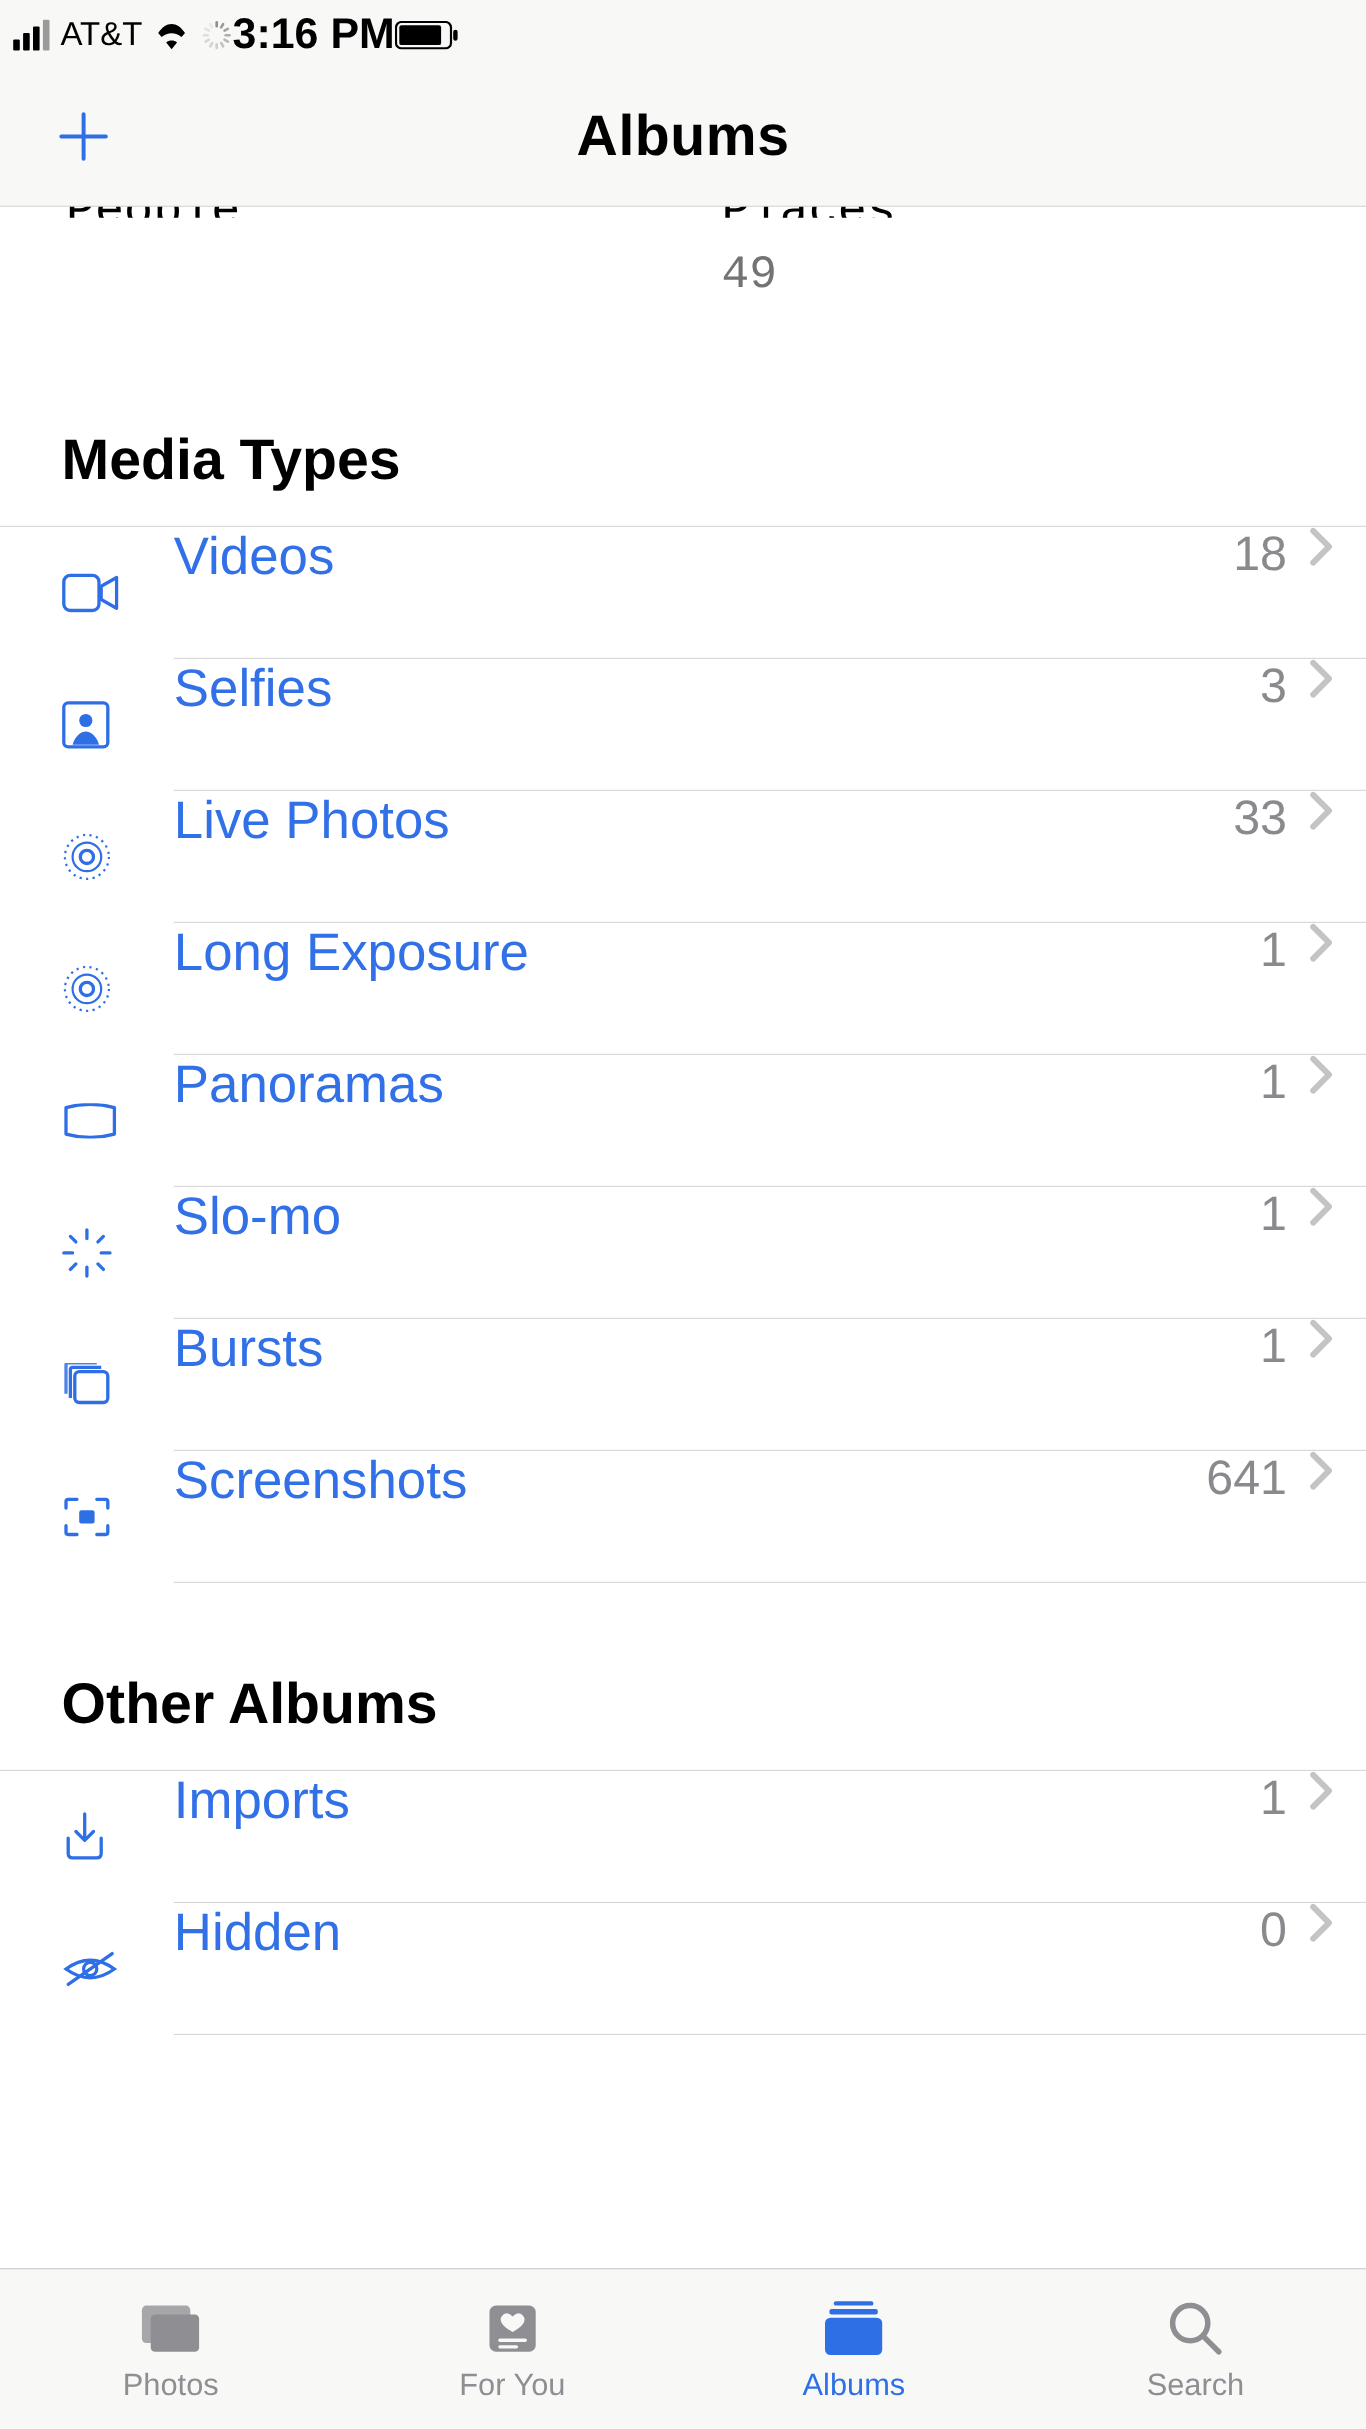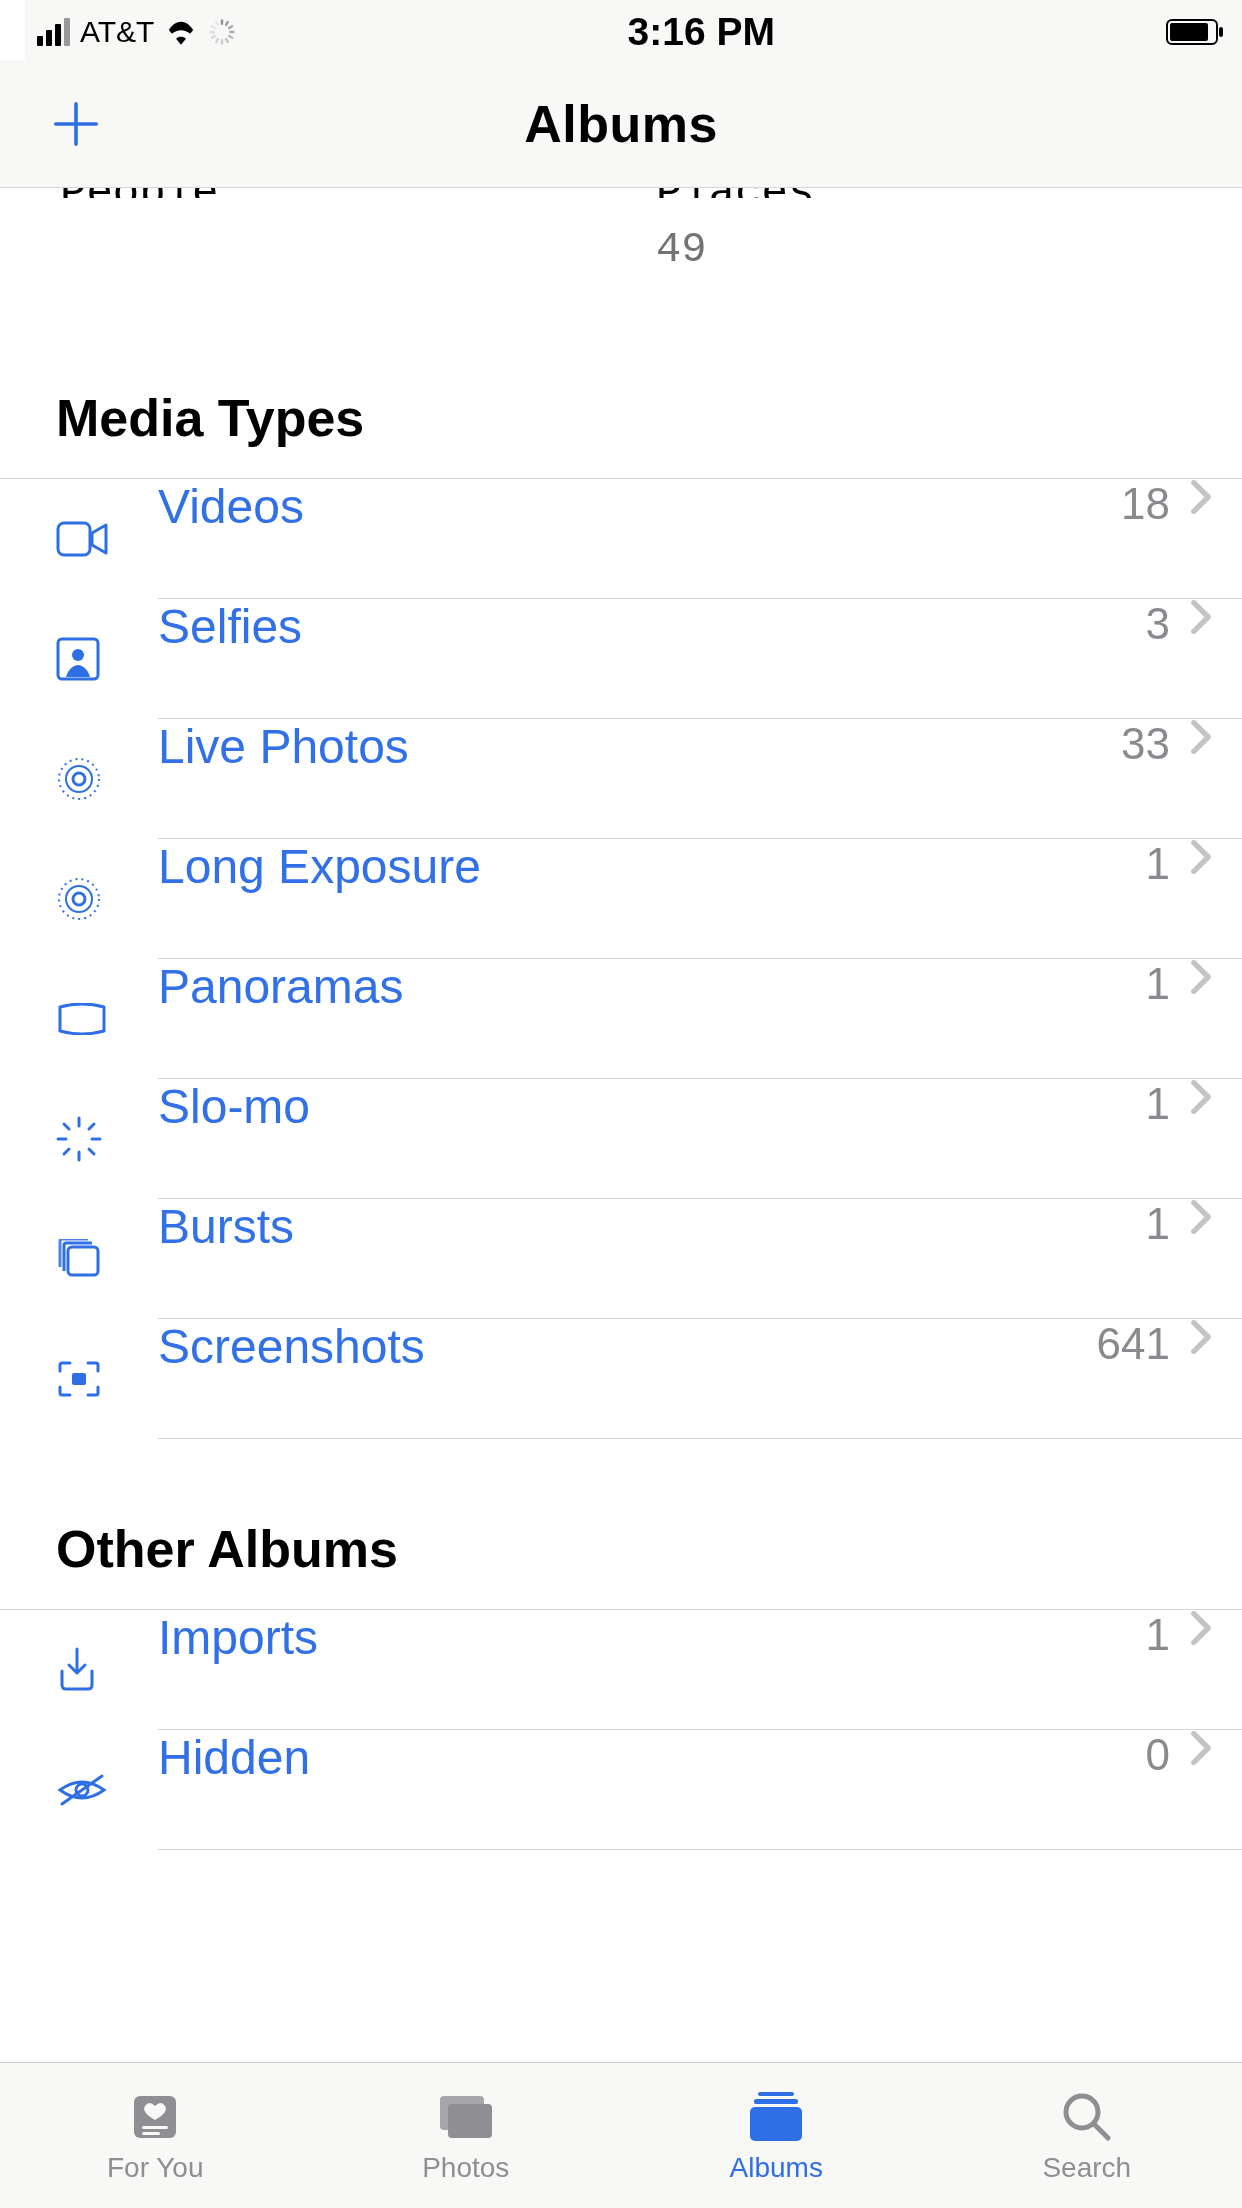--- a/index.html
+++ b/index.html
@@ -4,26 +4,25 @@
 <style>
   * { box-sizing: border-box; margin: 0; padding: 0; }
   html, body { width: 1242px; height: 2208px; font-family: -apple-system, "Helvetica Neue", Helvetica, Arial, sans-serif; background: #fff; color: #000; }
   body { display: flex; flex-direction: column; }
 
   
   .status-bar {
     height: 60px;
     display: flex;
     align-items: center;
-    justify-content: space-between;
+    justify-content: flex-start;
     padding: 4px 18px 0 12px;
     background: #f8f8f7;
     font-size: 30px;
     font-weight: 600;
-    margin-left: 25px;
   }
   .status-left, .status-right { display: flex; align-items: center; gap: 10px; }
   .status-left span { font-weight: 400; font-size: 30px; }
   .signal-bars { display: flex; align-items: flex-end; gap: 3px; }
   .signal-bars div { width: 6px; background: #000; border-radius: 1px; }
   .signal-bars div:nth-child(1){height:10px;}
   .signal-bars div:nth-child(2){height:16px;}
   .signal-bars div:nth-child(3){height:22px;}
   .signal-bars div:nth-child(4){height:28px;background:#9a9a9a;}
   .wifi-icon, .spinner-icon, .battery-icon { display: inline-flex; }
@@ -397,37 +396,37 @@
     </div>
 
 
   </div>
 
 </div>
 
 <div class="tab-bar">
   <div class="tab">
     <div class="tab-icon">
+      <svg width="64" height="50" viewBox="0 0 64 50">
+          <rect x="6" y="4" width="44" height="34" rx="4" fill="#a7a7ab"></rect>
+          <rect x="14" y="12" width="44" height="34" rx="4" fill="#8e8e93"></rect>
+        </svg>
+    </div>
+    <div>Photos</div>
+  </div>
+  <div class="tab">
+    <div class="tab-icon">
       <svg width="54" height="50" viewBox="0 0 54 50">
           <rect x="6" y="4" width="42" height="42" rx="6" fill="#8e8e93"></rect>
           <path d="M27 14 q-6-6-10 0 q-4 6 10 14 q14-8 10-14 q-4-6-10 0" fill="#f8f8f7"></path>
           <rect x="14" y="34" width="26" height="3" rx="1.5" fill="#f8f8f7"></rect>
           <rect x="14" y="40" width="18" height="3" rx="1.5" fill="#f8f8f7"></rect>
         </svg>
     </div>
     <div>For You</div>
-  </div>
-  <div class="tab">
-    <div class="tab-icon">
-      <svg width="64" height="50" viewBox="0 0 64 50">
-          <rect x="6" y="4" width="44" height="34" rx="4" fill="#a7a7ab"></rect>
-          <rect x="14" y="12" width="44" height="34" rx="4" fill="#8e8e93"></rect>
-        </svg>
-    </div>
-    <div>Photos</div>
   </div>
   <div class="tab active">
     <div class="tab-icon">
       <svg width="64" height="54" viewBox="0 0 64 54">
           <rect x="14" y="2" width="36" height="4" rx="2" fill="#2f6fe6"></rect>
           <rect x="10" y="9" width="44" height="5" rx="2" fill="#2f6fe6"></rect>
           <rect x="6" y="17" width="52" height="34" rx="5" fill="#2f6fe6"></rect>
         </svg>
     </div>
     <div>Albums</div>

